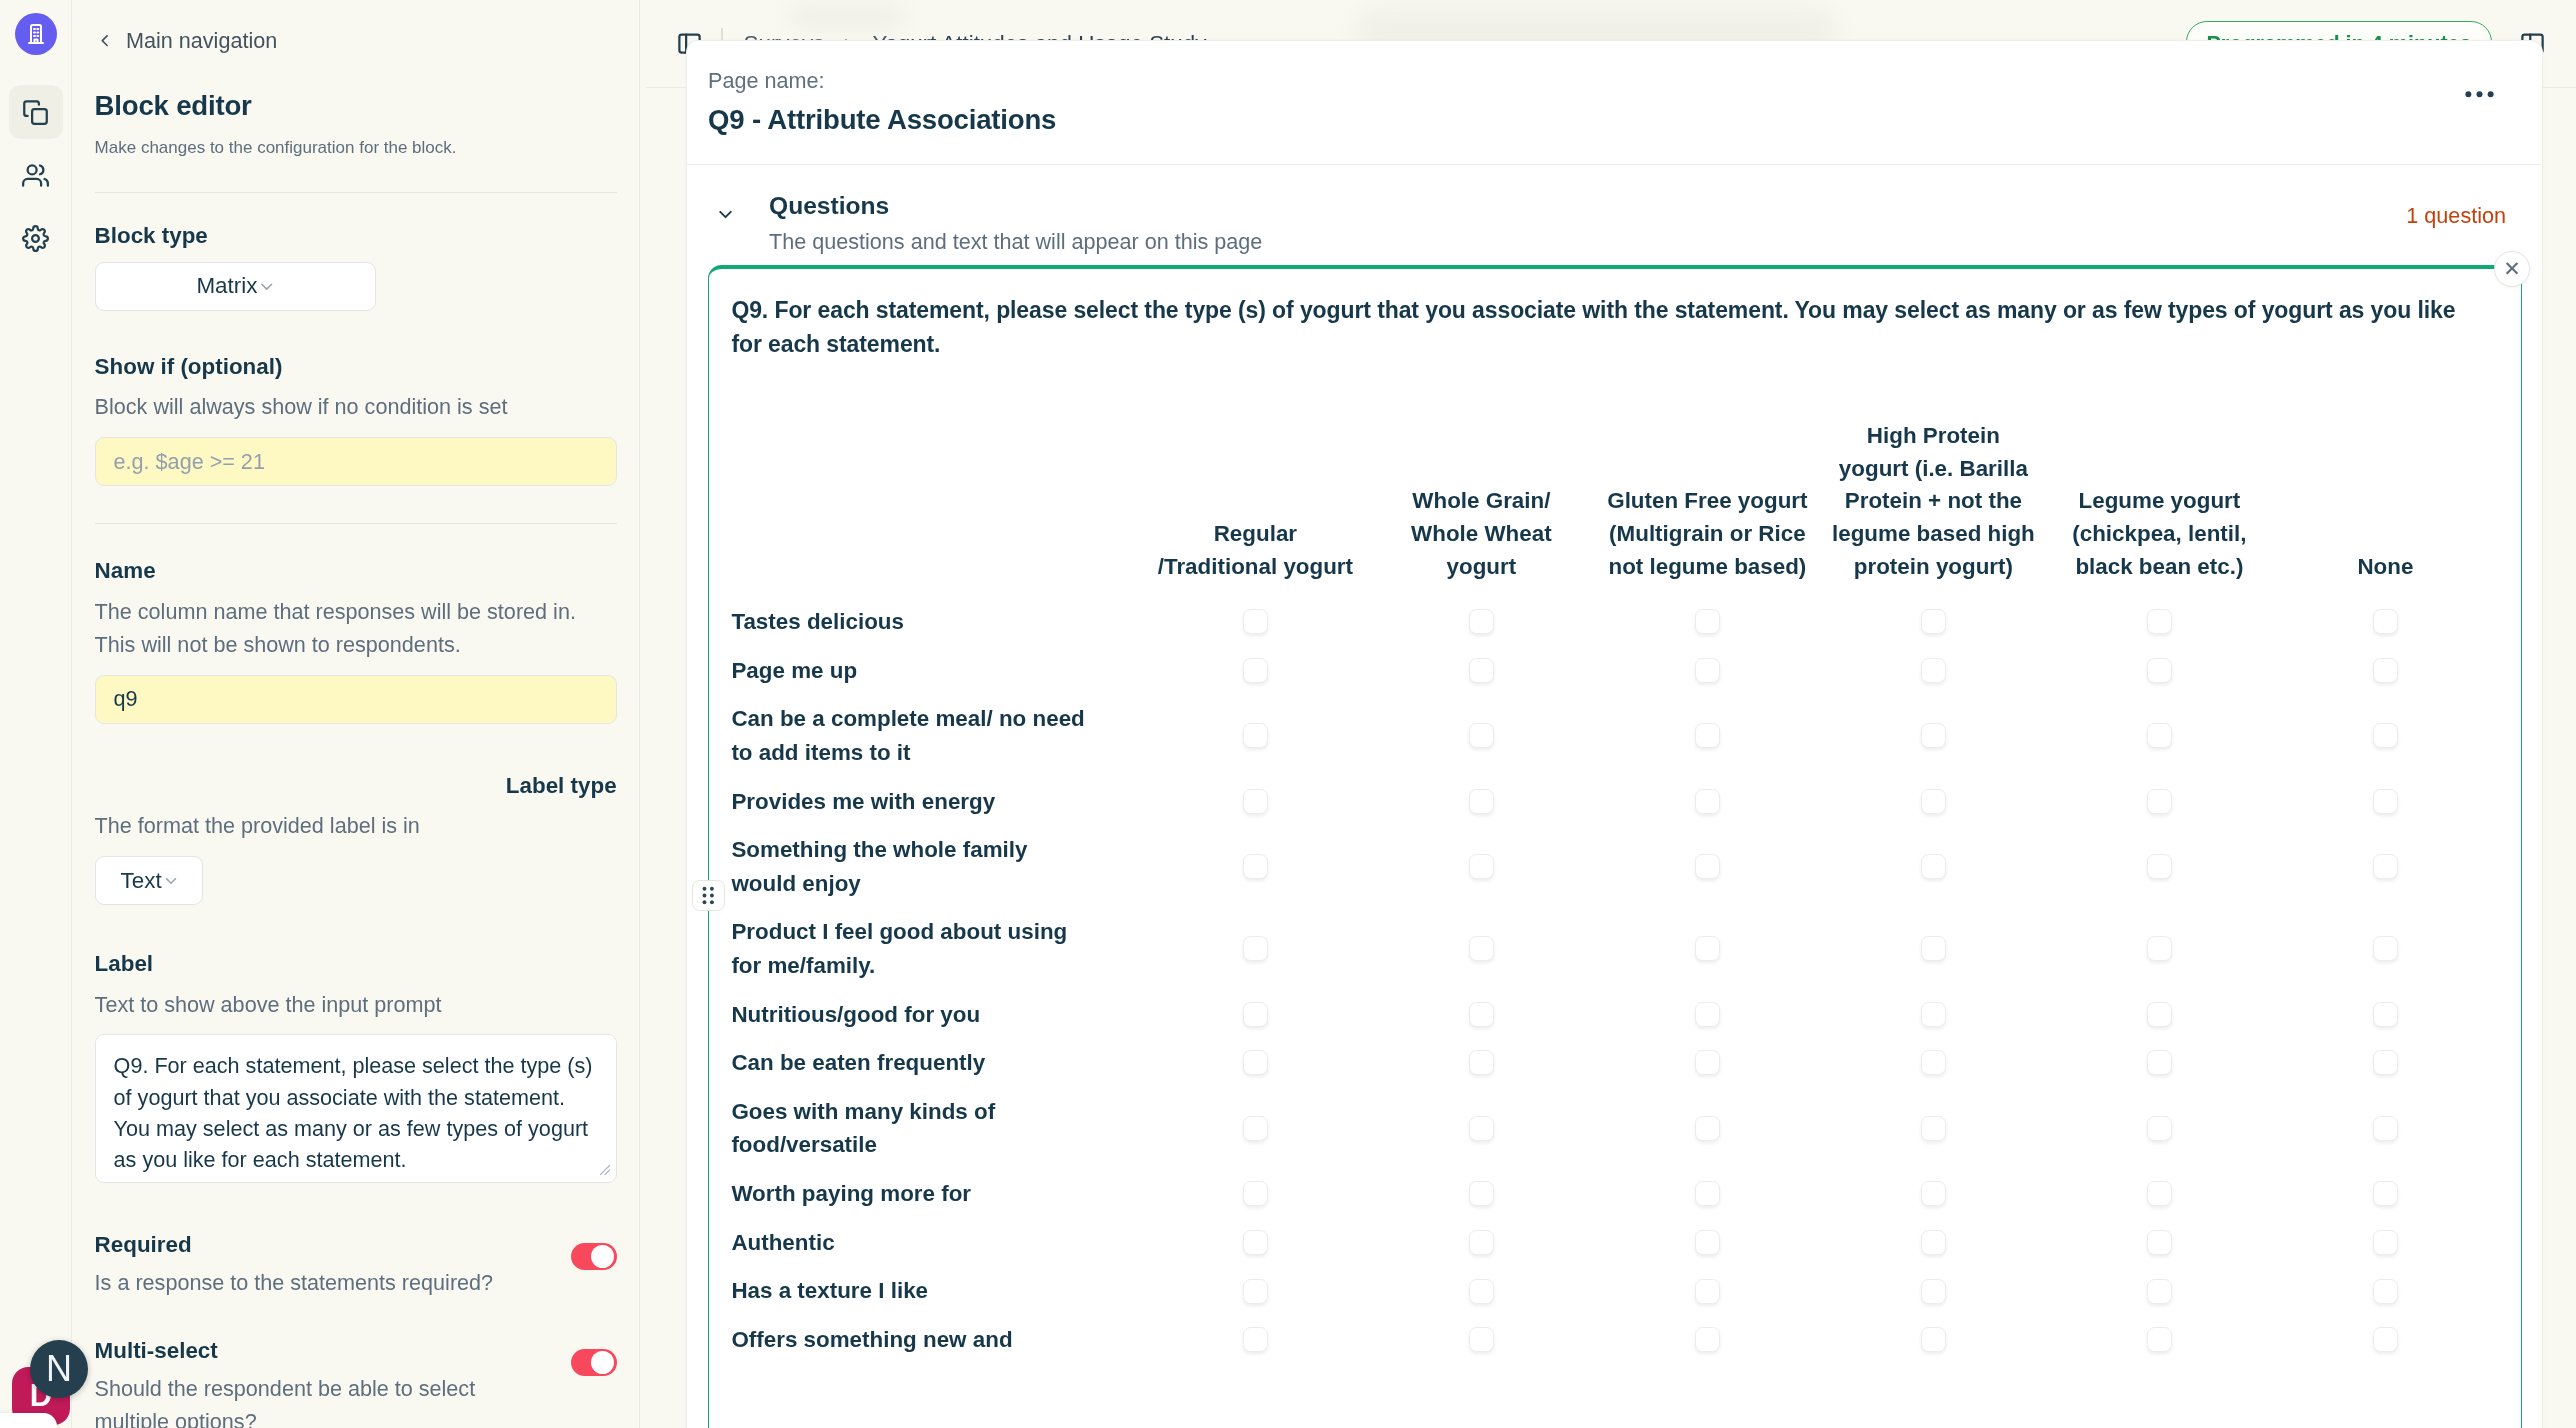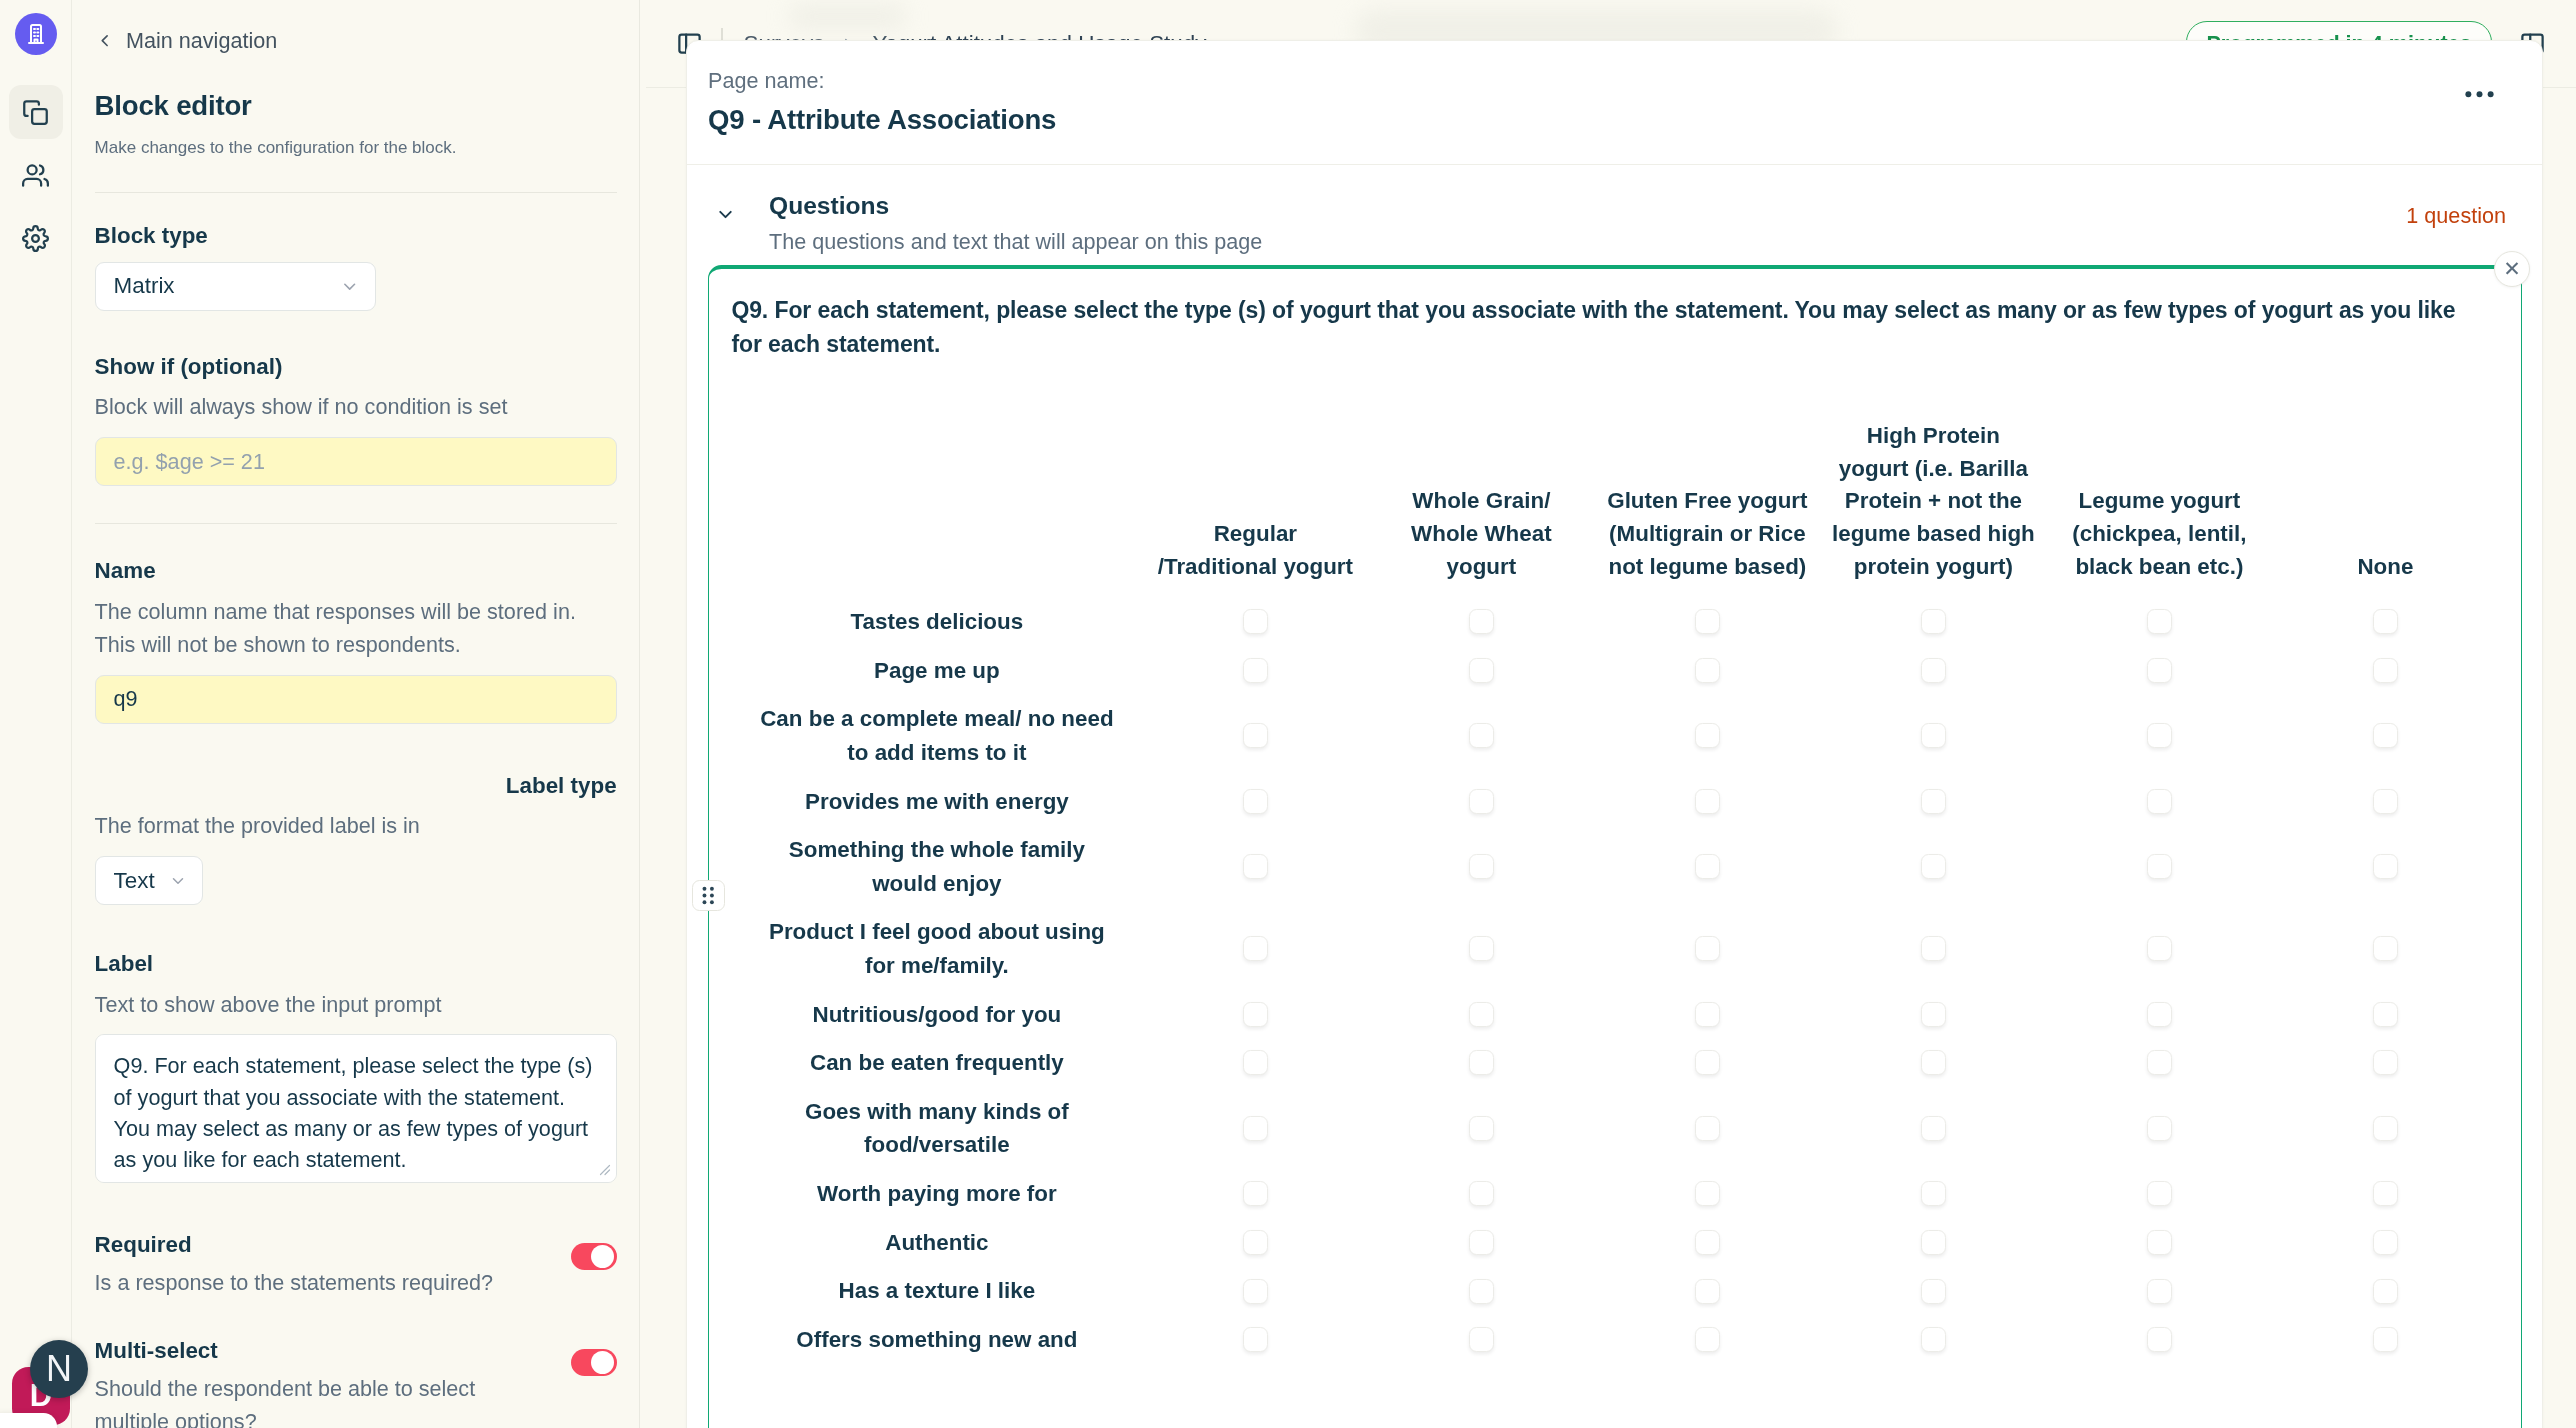--- a/index.html
+++ b/index.html
@@ -24,21 +24,21 @@
   .panel { position:absolute; left:70px; top:0; width:570px; height:100%;
            border-right:1.5px solid #E9E9E0; padding:28px 22.4px 0 24.6px; overflow:hidden; }
   .back-row { display:flex; align-items:center; gap:12px; font-size:21.6px; color:#43525F; width:max-content; cursor:default; }
   .panel-title { margin-top:36px; font-size:27.6px; font-weight:bold; color:#16384A; letter-spacing:-0.2px; }
   .panel-sub { margin-top:13px; font-size:17px; color:#5D6E7E; line-height:1.5; }
   .divider { border:none; border-top:1.5px solid #E7E7DE; margin-top:31px; }
   .f-label { font-weight:bold; font-size:22.4px; color:#16384A; }
   .mt-sec { margin-top:30px; }
   .f-help { margin-top:10.4px; font-size:21.6px; color:#5D6E7E; line-height:1.55; max-width:492px; }
   .select { margin-top:13.4px; height:49px; background:#fff; border:1.5px solid #E2E6E5; border-radius:9px;
-            display:flex; align-items:center; justify-content:space-between; padding:0 15px 0 18px;
+            display:flex; align-items:center; justify-content:center; padding:0 15px 0 18px;
             font-size:22.4px; color:#16384A; }
   .select-matrix { width:281px; }
   .select-small  { width:108px; }
   .text-input { display:block; margin-top:13.4px; width:100%; height:49px; border:1.5px solid #E2E6E5; border-radius:9px;
                 padding:0 18px; font-size:21.6px; color:#16384A; background:#fef9c3; outline:none;
                 font-family:"Liberation Sans", sans-serif; }
   .text-input::placeholder { color:#93A1AE; }
   .ta-wrap { position:relative; margin-top:13.4px; }
   .textarea { display:block; width:100%; height:149px; border:1.5px solid #E2E6E5; border-radius:9px;
               padding:15px 18px; font-size:21.6px; line-height:1.45; color:#16384A; background:#fff;
@@ -102,21 +102,21 @@
              box-shadow:0 0.7px 3px rgba(0,0,0,.06); }
   .q-drag { position:absolute; left:-17px; top:611px; width:33px; height:31px; background:#fff;
             border:1.5px solid #E6E6DE; border-radius:7.5px; display:flex; align-items:center;
             justify-content:center; cursor:grab; }
   .q-text { font-size:23px; font-weight:bold; color:#16384A; line-height:1.47; max-width:1752px; letter-spacing:-0.1px; }
 
   .matrix { display:grid; grid-template-columns:411px repeat(6, 226px); margin-top:58px; }
   .mx-head { align-self:end; text-align:center; white-space:pre-line; font-weight:bold; font-size:22.4px;
              line-height:1.47; color:#16384A; padding-bottom:13.4px; }
   .mx-rowlabel { font-weight:bold; font-size:22.4px; line-height:1.5; color:#16384A;
-                 padding:7.5px 0; white-space:pre-line;text-align:center; }
+                 padding:7.5px 0; white-space:pre-line; }
   .mx-cell { display:flex; align-items:center; justify-content:center; }
   .checkbox { width:25px; height:25px; border-radius:7.5px; background:#fff; border:1.5px solid #ECECE8;
               box-shadow:0 2.2px 3.7px rgba(0,0,0,.07); cursor:pointer; }
 </style>
 </head>
 <body>
 
 <div class="app">
 
   <div class="rail">

